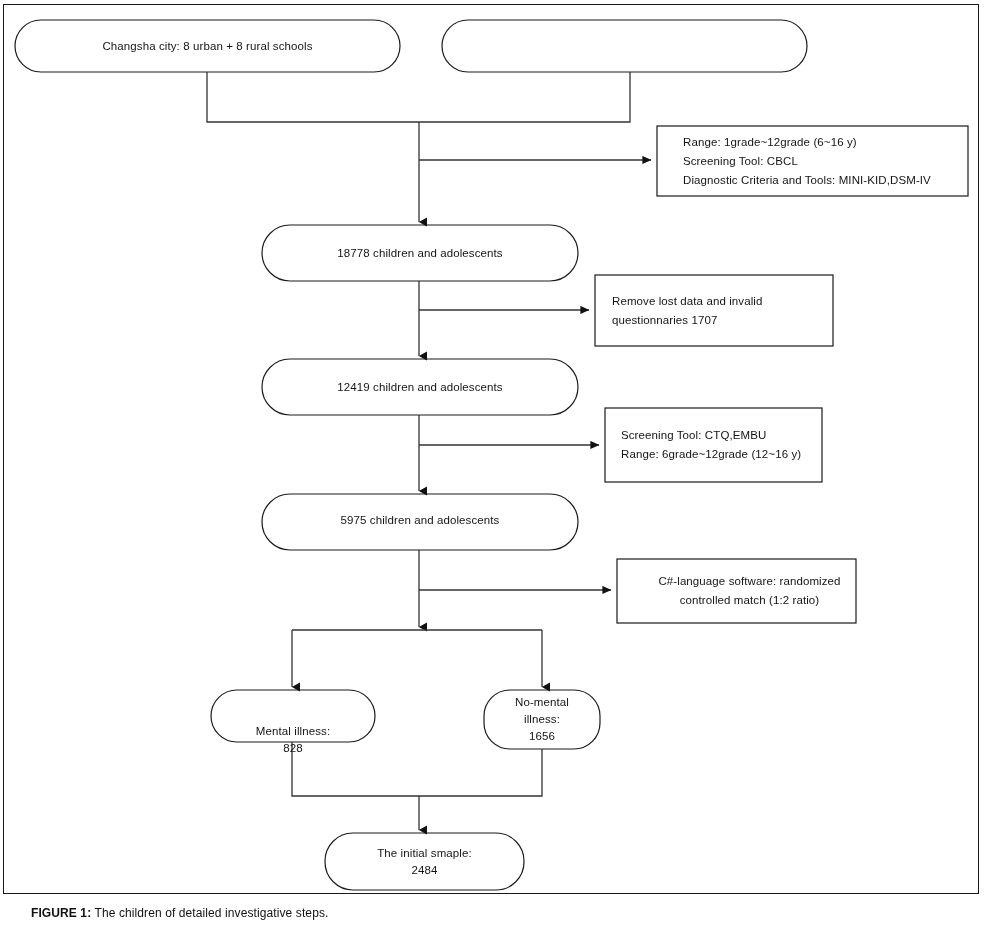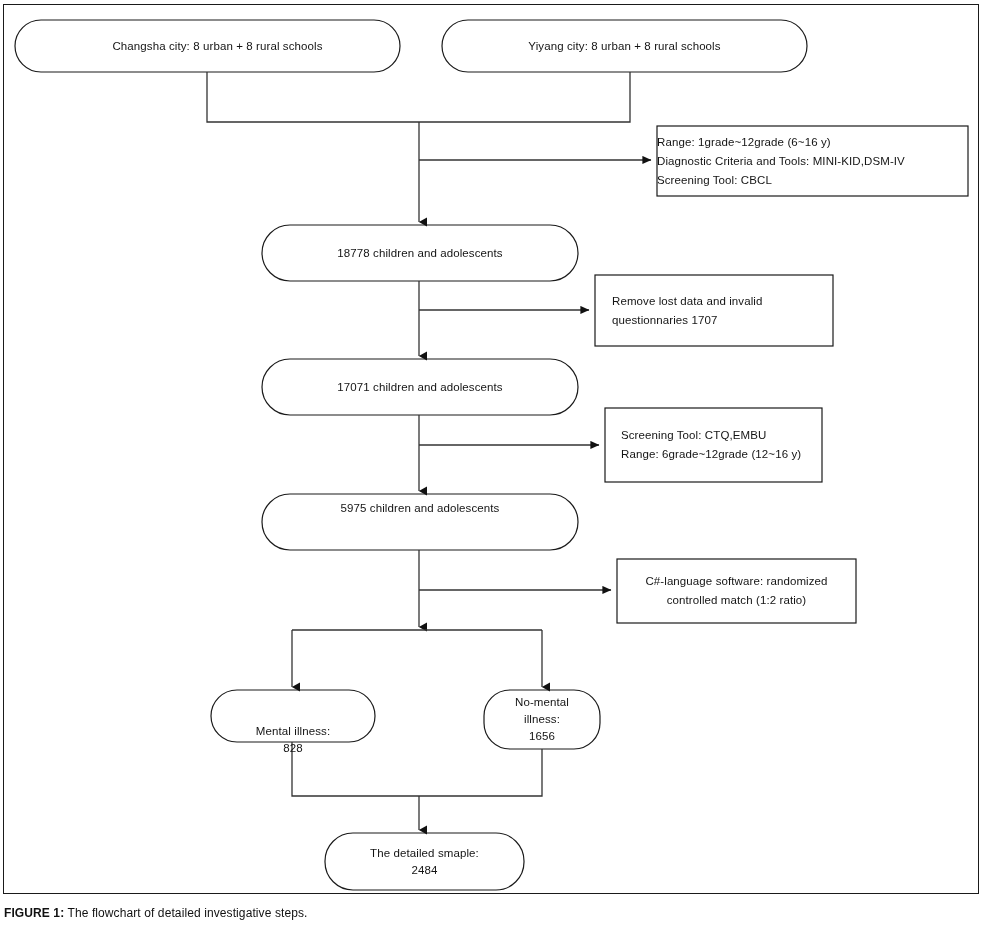--- a/index.html
+++ b/index.html
@@ -41,30 +41,31 @@
     box-sizing:border-box;
     display:flex;
     flex-direction:column;
     justify-content:center;
     font-size:11.5px;
     line-height:19px;
     color:#141414;
     letter-spacing:.1px;
     text-align:left;
     pointer-events:none;
+    padding-left:26px;
   }
   .note-text.centered{align-items:center;text-align:center;}
   .caption{
     position:absolute;
     left:4px;top:906px;
     font-size:12px;
     color:#111;
     letter-spacing:.1px;
   }
-  .caption .cap-label{font-weight:bold;}
+  .caption .cap-label{font-weight:bold;margin-left:27px;}
   .line-row{display:block;white-space:pre;}
 </style>
 </head>
 <body>
 
 <div id="figure-root">
 
   <div id="flow-frame"></div>
 
   <svg class="flow-canvas" viewBox="0 0 984 900" aria-hidden="true">
@@ -113,75 +114,72 @@
       <path d="M292,630 L542,630"></path>
       <path d="M292,630 L292,687" marker-end="url(#arrowDown)" stroke="#333333"></path>
       <path d="M542,630 L542,687" marker-end="url(#arrowDown)" stroke="#333333"></path>
 
       <path d="M292,742 L292,796 L419,796"></path>
       <path d="M542,749 L542,796 L419,796"></path>
       <path d="M419,796 L419,830" marker-end="url(#arrowDown)" stroke="#333333"></path>
     </g>
   </svg>
 
-  <div class="node-text" style="left:25px;top:20px;width:385px;height:52px;">
+  <div class="node-text" style="left:15px;top:20px;width:385px;height:52px;">
     <span class="line-row">Changsha city: 8 urban + 8 rural schools</span>
   </div>
 
-  <div class="node-text" style="left:442px;top:20px;width:365px;height:52px;">
-    <span class="line-row">Yiyang city: 8 urban + 8 rural schools</span>
-  </div>
 
   <div class="note-text" style="left:657px;top:126px;width:311px;height:70px;">
     <span class="line-row">Range: 1grade~12grade (6~16 y)</span>
+    <span class="line-row">Screening Tool: CBCL</span>
     <span class="line-row">Diagnostic Criteria and Tools: MINI-KID,DSM-IV</span>
-    <span class="line-row">Screening Tool: CBCL</span>
   </div>
 
   <div class="node-text" style="left:262px;top:225px;width:316px;height:56px;">
     <span class="line-row">18778 children and adolescents</span>
   </div>
 
   <div class="note-text" style="left:595px;top:275px;width:278px;height:71px;padding-left:17px;">
     <span class="line-row">Remove lost data and invalid</span>
     <span class="line-row">questionnaries 1707</span>
   </div>
 
   <div class="node-text" style="left:262px;top:359px;width:316px;height:56px;">
-    <span class="line-row">17071 children and adolescents</span>
+    <span class="line-row">12419 children and adolescents</span>
   </div>
 
   <div class="note-text" style="left:605px;top:408px;width:217px;height:74px;padding-left:16px;">
     <span class="line-row">Screening Tool: CTQ,EMBU</span>
     <span class="line-row">Range: 6grade~12grade (12~16 y)</span>
   </div>
 
-  <div class="node-text" style="left:262px;top:480px;width:316px;height:56px;align-items:center;">
+  <div class="node-text" style="left:262px;top:492px;width:316px;height:56px;align-items:center;">
     <span class="line-row">5975 children and adolescents</span>
   </div>
 
   <div class="note-text centered" style="left:617px;top:559px;width:239px;height:64px;">
     <span class="line-row">C#-language software: randomized</span>
     <span class="line-row">controlled match (1:2 ratio)</span>
   </div>
 
   <div class="node-text" style="left:211px;top:714px;width:164px;height:52px;">
     <span class="line-row">Mental illness:</span>
     <span class="line-row">828</span>
   </div>
 
   <div class="node-text" style="left:484px;top:690px;width:116px;height:59px;">
     <span class="line-row">No-mental</span>
     <span class="line-row">illness:</span>
     <span class="line-row">1656</span>
   </div>
 
   <div class="node-text" style="left:325px;top:833px;width:199px;height:57px;">
-    <span class="line-row">The detailed smaple:</span>
+    <span class="line-row">The initial smaple:</span>
     <span class="line-row">2484</span>
   </div>
 
   <div class="caption">
     <span class="cap-label">FIGURE 1:</span>
-    <span>The flowchart of detailed investigative steps.</span>
+    <span>The children of detailed investigative steps.</span>
   </div>
 
 </div>
 
 </body></html>

